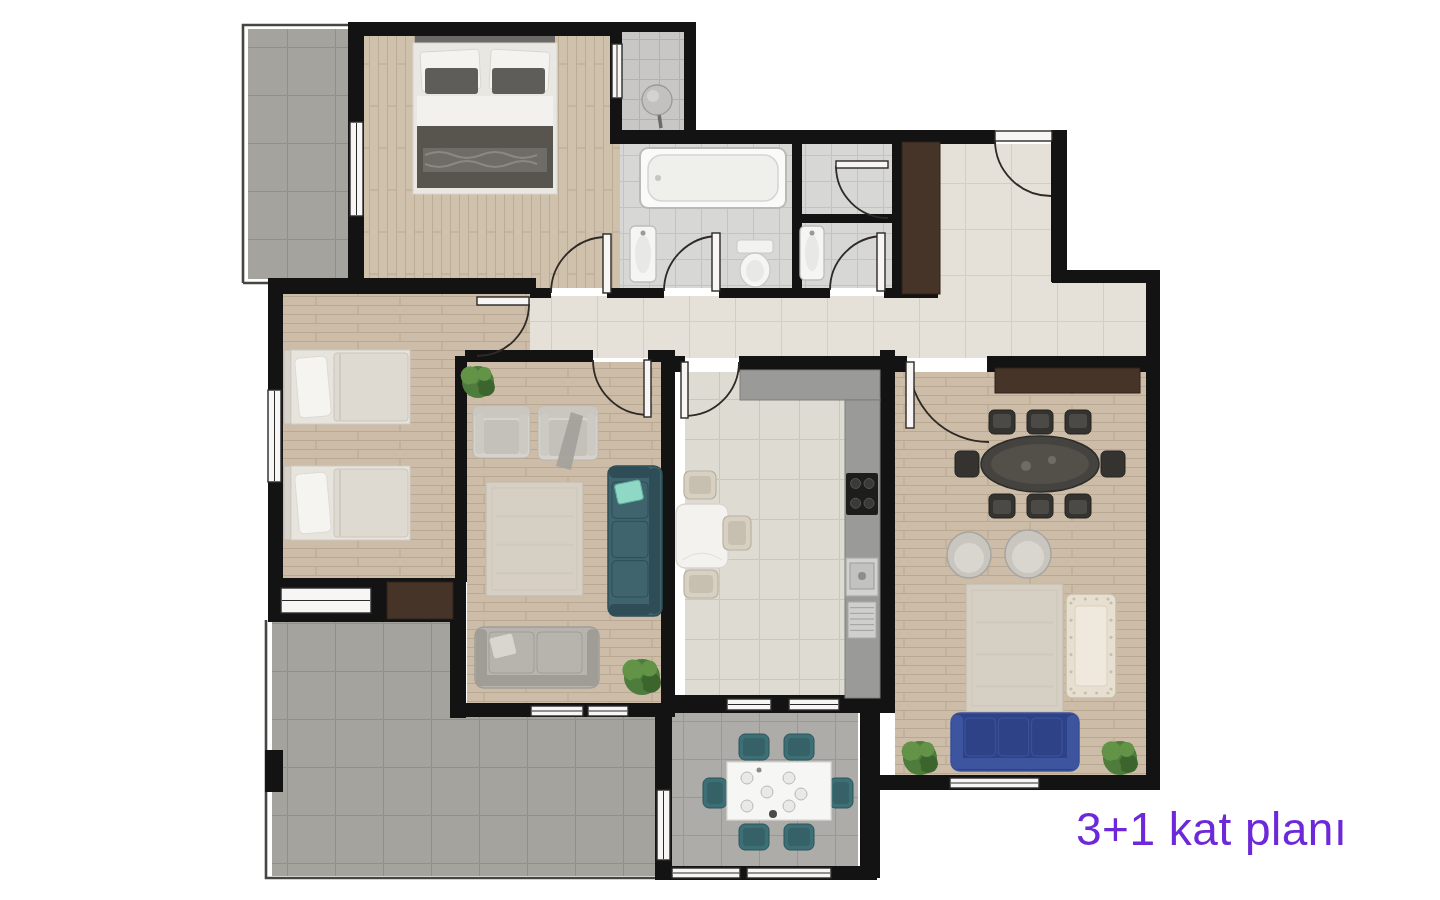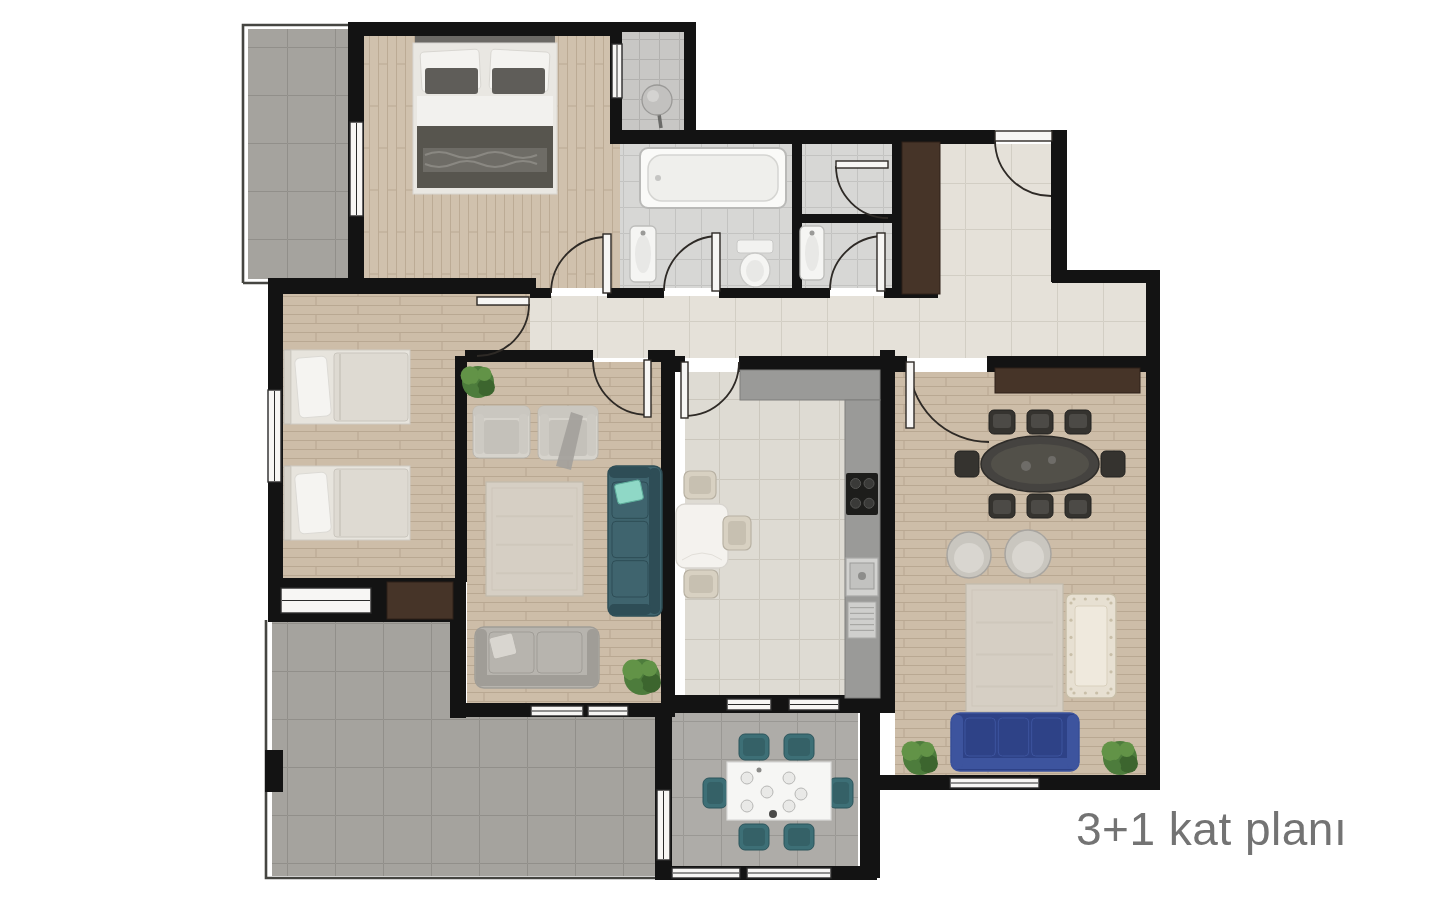--- a/index.html
+++ b/index.html
@@ -452,14 +452,14 @@
             <circle cx="747" cy="806" r="6" fill="#e9e9e7" stroke="#b7b7b5"></circle>
             <circle cx="789" cy="806" r="6" fill="#e9e9e7" stroke="#b7b7b5"></circle>
             <circle cx="767" cy="792" r="6" fill="#e9e9e7" stroke="#b7b7b5"></circle>
             <circle cx="801" cy="794" r="6" fill="#e9e9e7" stroke="#b7b7b5"></circle>
             <circle cx="773" y="0" cy="814" r="4" fill="#4a4a48"></circle>
             <circle cx="759" cy="770" r="2.5" fill="#8a8a88"></circle>
           </g>
         </g>
       </g>
   </svg>
-  <div class="caption" style="color: #737373;">3+1 kat planı</div>
+  <div class="caption" style="color: #6d28d9;">3+1 kat planı</div>
 </div>
 
 </body></html>

